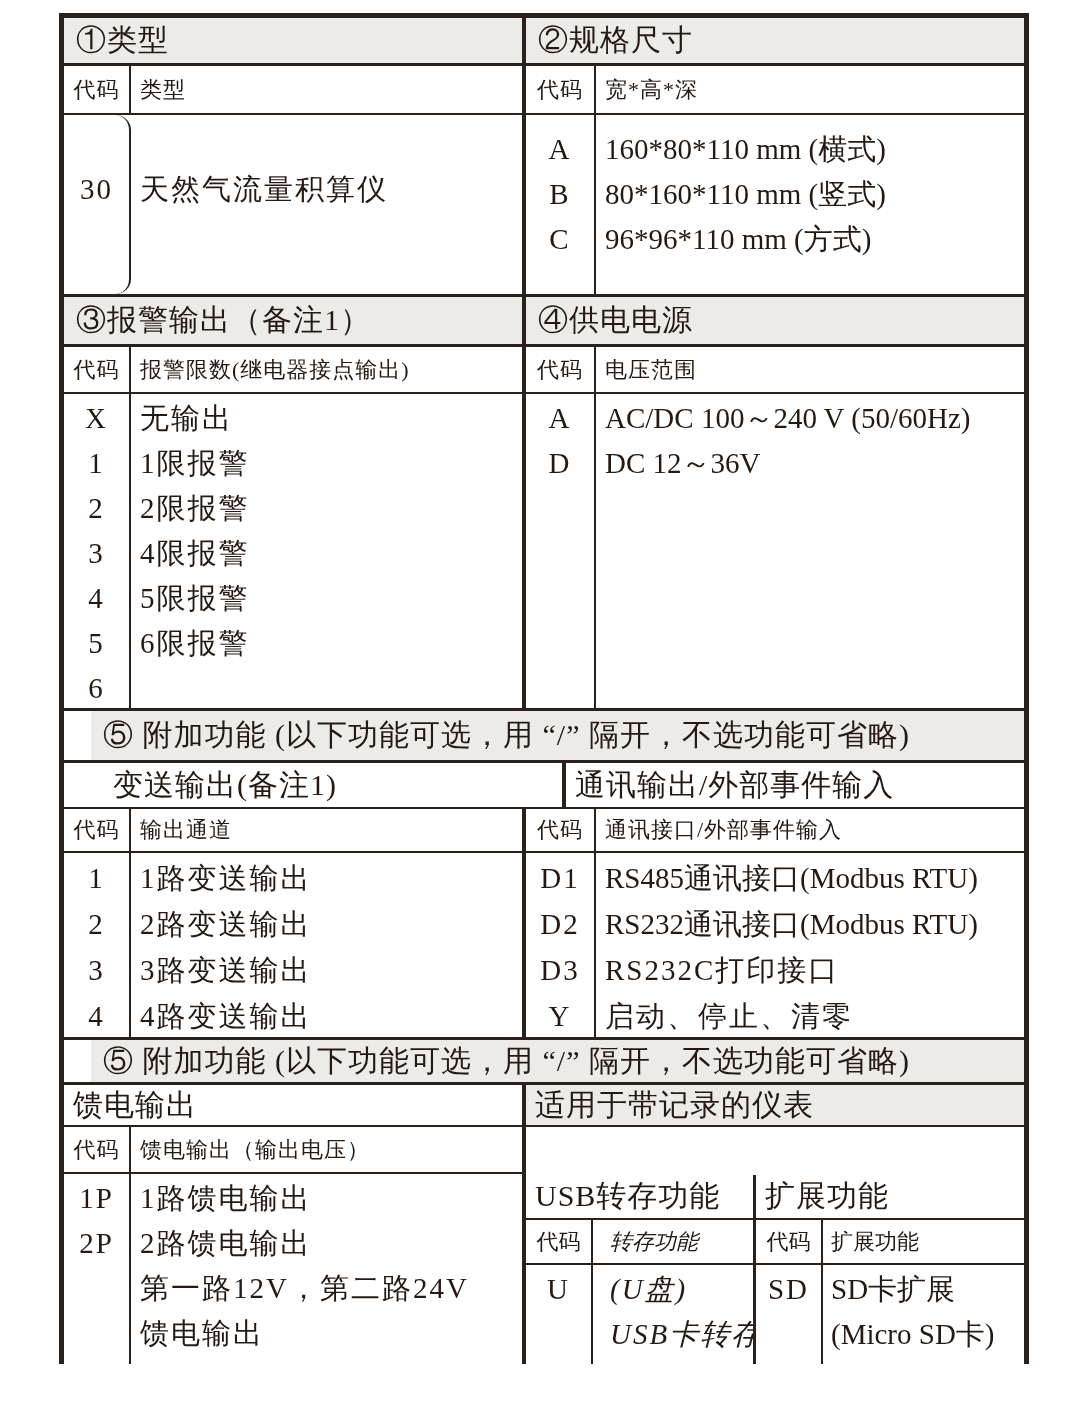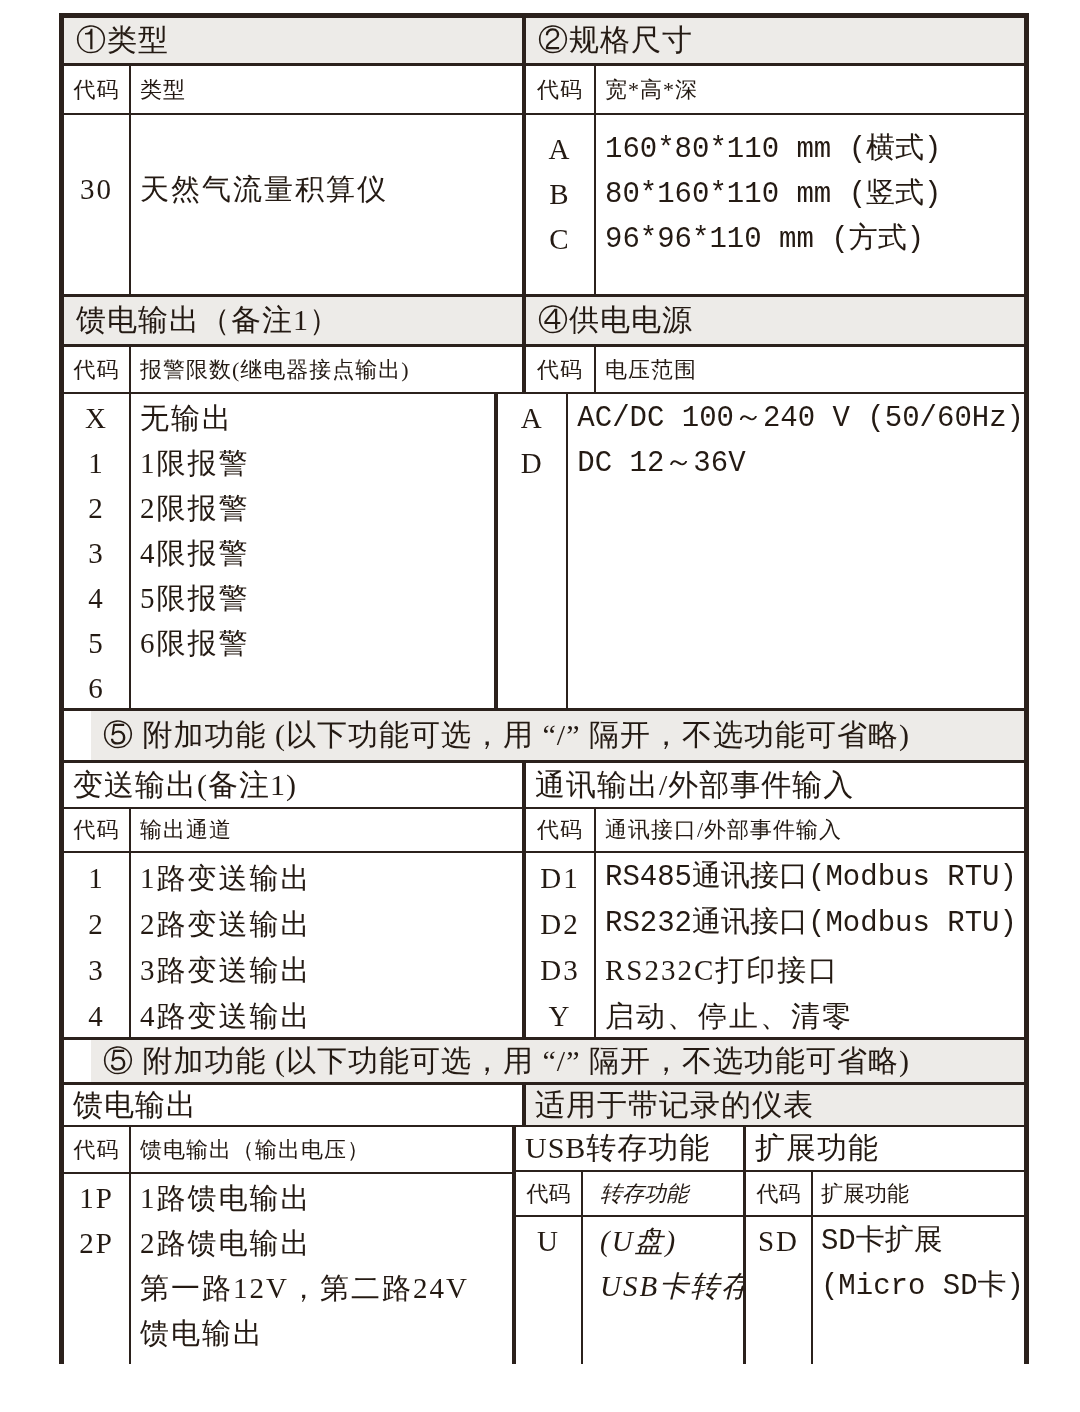--- a/index.html
+++ b/index.html
@@ -37,29 +37,29 @@
   
   .codecol{width:67px;border-right:2px solid var(--bc);text-align:center;overflow:hidden;}
   .half-r .codecol{width:70px;}
   .desccol{flex:1;padding-left:9px;overflow:hidden;}
   .hdrrow{font-size:22px;}
   .hdrrow .codecol,.hdrrow .desccol{display:flex;align-items:center;letter-spacing:1px;white-space:nowrap;}
   .hdrrow .codecol{justify-content:center;}
   .titlecell{display:flex;align-items:center;padding-left:9px;
              font-size:30px;letter-spacing:1px;white-space:nowrap;overflow:hidden;}
   .line{height:45px;line-height:45px;font-size:29px;letter-spacing:2px;white-space:nowrap;overflow:hidden;}
-  .line.tight{letter-spacing:0;font-family:Liberation Mono, monospace;}
+  .line.tight{letter-spacing:0;}
   .line46{height:46px;line-height:46px;}
   .pt2{padding-top:2px;}
   .pt12{padding-top:12px;}
-  .pt52{padding-top:52px;}
+  .pt52{padding-top:52px;border-radius:15px;}
   
   .h48{height:48px;} .h49{height:49px;} .h182{height:182px;}
   .h50{height:50px;} .h47{height:47px;} .h317{height:317px;}
-  .h52{height:52px;} .h46{height:46px;} .h44{height:44px;}
+  .h52{height:52px;} .h46{height:46px;padding-left:40px;} .h44{height:44px;}
   .h187{height:187px;} .h45{height:45px;} .h42{height:42px;}
   
   .c1{width:67px;border-right:2px solid var(--bc);text-align:center;overflow:hidden;}
   .c2{width:163px;border-right:3px solid var(--bc);padding-left:17px;overflow:hidden;font-style:italic;}
   .c3{width:67px;border-right:2px solid var(--bc);text-align:center;overflow:hidden;}
   .c4{flex:1;padding-left:8px;overflow:hidden;}
   .usbtitle{width:230px;border-right:3px solid var(--bc);}
   .exttitle{flex:1;}
   .graybg{background:var(--gray);}
   .bflex{display:flex;flex:1;}
@@ -108,21 +108,21 @@
         <div class="desccol pt12">
           <div class="line tight">160*80*110 mm (横式)</div>
           <div class="line tight">80*160*110 mm (竖式)</div>
           <div class="line tight">96*96*110 mm (方式)</div>
         </div>
       </div>
     </div>
 
     <div class="row h50 bb3">
       <div class="half-l band">
-          <span>馈电输出（备注1）</span>
+          <span>③报警输出（备注1）</span>
         </div>
       <div class="half-r band">
           <span>④供电电源</span>
         </div>
     </div>
 
     <div class="row h47 hdrrow">
       <div class="half-l">
         <div class="codecol">代码</div>
         <div class="desccol">报警限数(继电器接点输出)</div>
@@ -241,21 +241,21 @@
             <div class="line">2P</div>
           </div>
           <div class="desccol pt2">
             <div class="line">1路馈电输出</div>
             <div class="line">2路馈电输出</div>
             <div class="line">第一路12V，第二路24V</div>
             <div class="line">馈电输出</div>
           </div>
         </div>
       </div>
-      <div class="half-r col" style="display:flex;">
+      <div class="half-r col" style="display:flex;margin-top:48px;">
         <div class="bflex h45" style="flex:0 0 45px;border-bottom:2px solid var(--bc);">
           <div class="usbtitle titlecell">USB转存功能</div>
           <div class="exttitle titlecell">扩展功能</div>
         </div>
         <div class="bflex hdrrow h45" style="flex:0 0 45px;border-bottom:2px solid var(--bc);">
           <div class="c1" style="display:flex;align-items:center;justify-content:center;">代码</div>
           <div class="c2" style="display:flex;align-items:center;">转存功能</div>
           <div class="c3" style="display:flex;align-items:center;justify-content:center;">代码</div>
           <div class="c4" style="display:flex;align-items:center;">扩展功能</div>
         </div>

